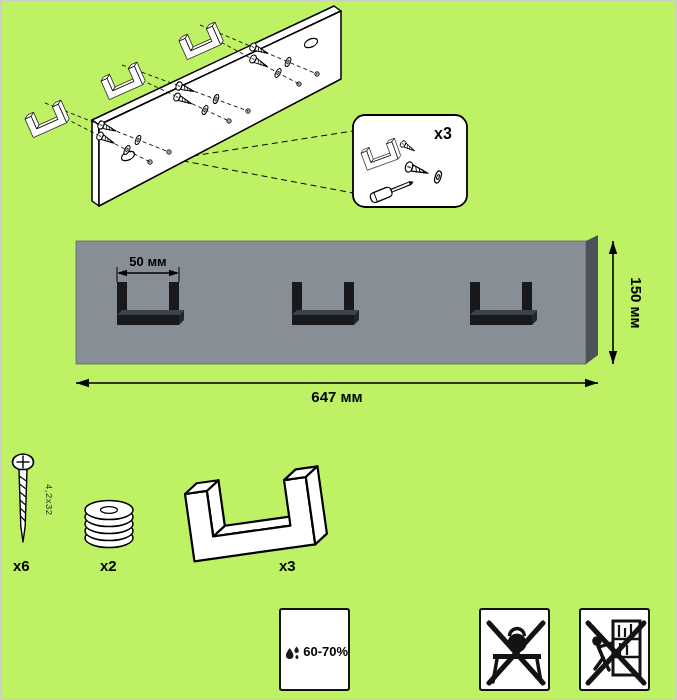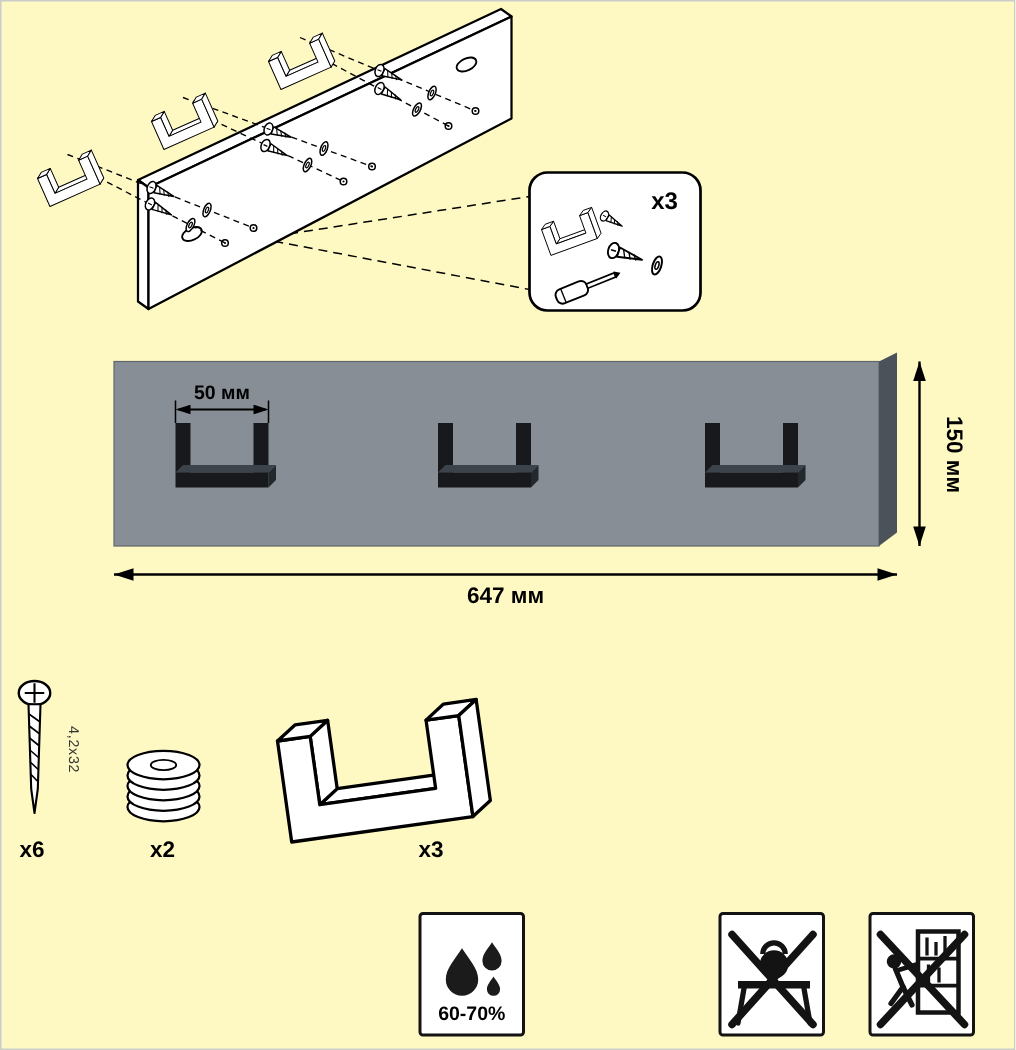--- a/index.html
+++ b/index.html
@@ -1,28 +1,28 @@
 <!DOCTYPE html>
 <html><head>
 <meta charset="utf-8">
 <style>
   * { margin:0; padding:0; box-sizing:border-box; }
   html,body { background:#ffffff; }
   body { font-family:"Liberation Sans", sans-serif; }
-  .sheet { position:relative; width:677px; height:700px; background:#fef9c3; border:1px solid #cccccc; overflow:hidden; }
+  .sheet { position:relative; width:677px; height:700px; background:#bef264; border:1px solid #cccccc; overflow:hidden; }
   .layer { position:absolute; }
   svg text { font-family:"Liberation Sans", sans-serif; fill:#000; }
   .dim-text { font-weight:bold; font-size:15px; }
   .dim-text-sm { font-weight:bold; font-size:13px; }
   .count-text { font-weight:bold; font-size:15px; }
   .callout-count { font-weight:bold; font-size:16px; }
   .size-text { font-size:9.5px; fill:#333; letter-spacing:0.5px; }
   .care-box { position:absolute; top:607px; width:71px; height:83px; border:2.5px solid #131313;
-              border-radius:3px; background:#fff; display:flex; flex-direction:column;
-              align-items:center; justify-content:center; padding-top:4px; }
+              border-radius:3px; background:#fff; display:flex; flex-direction:row;
+              align-items:center; justify-content:flex-end; padding-top:4px; }
   .care-label { font-weight:bold; font-size:13px; color:#000; margin-top:0; white-space:nowrap; }
   .care-label.small { font-size:9.5px; }
 </style>
 </head>
 <body>
 
 <div class="sheet">
 
   <svg width="0" height="0" style="position:absolute" aria-hidden="true">
     <defs>

